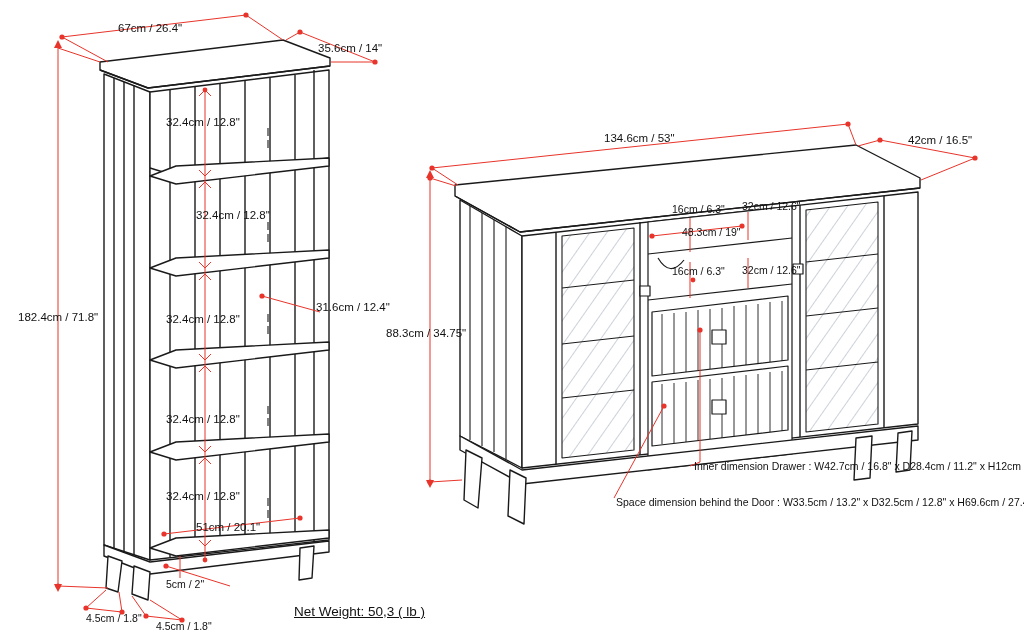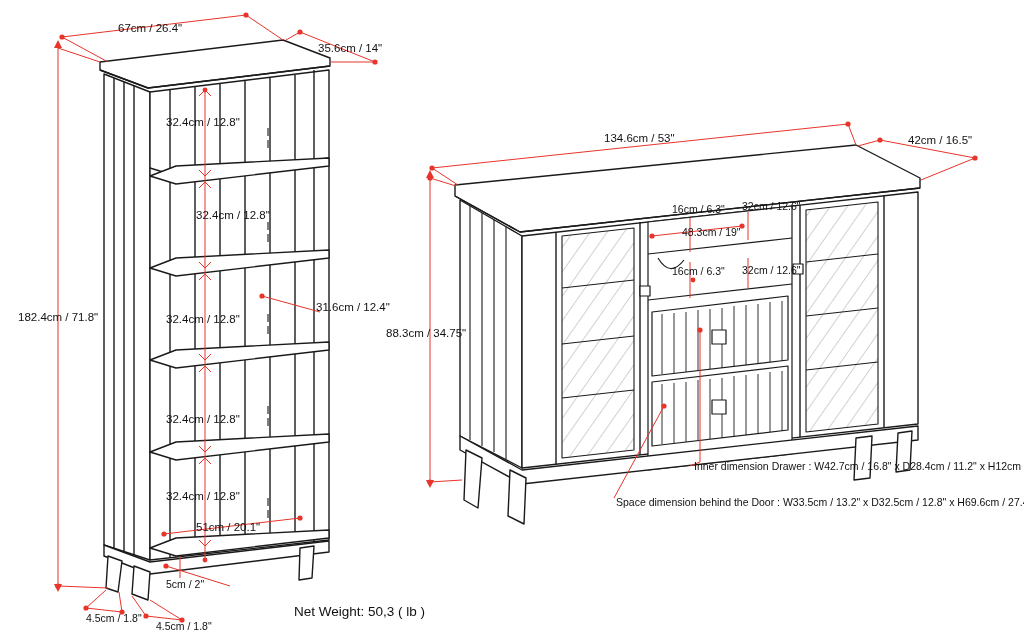--- a/index.html
+++ b/index.html
@@ -3,21 +3,21 @@
 <meta charset="utf-8">
 <style>
   html,body{margin:0;padding:0;background:#ffffff;}
   body{width:1024px;height:641px;position:relative;overflow:hidden;
        font-family:"Liberation Sans", sans-serif;color:#1a1a1a;}
   #stage{position:absolute;left:0;top:0;width:1024px;height:641px;}
   svg.diagram{position:absolute;left:0;top:0;width:1024px;height:641px;}
   .dimlabel{position:absolute;font-size:11.5px;color:#111;white-space:nowrap;}
   .dimlabel.small{font-size:10.5px;}
   .notelabel{position:absolute;font-size:10.5px;color:#111;white-space:nowrap;}
-  .weight{position:absolute;font-size:13.5px;color:#111;white-space:nowrap;}
+  .weight{position:absolute;font-size:13.5px;color:#111;white-space:nowrap;text-decoration:underline;}
 </style>
 </head>
 <body>
 
 <div id="stage">
 
   <svg class="diagram" viewBox="0 0 1024 641">
     <defs>
       <marker id="dot" markerWidth="6" markerHeight="6" refX="3" refY="3">
         <circle cx="3" cy="3" r="2.6" fill="#e8342a"></circle>

